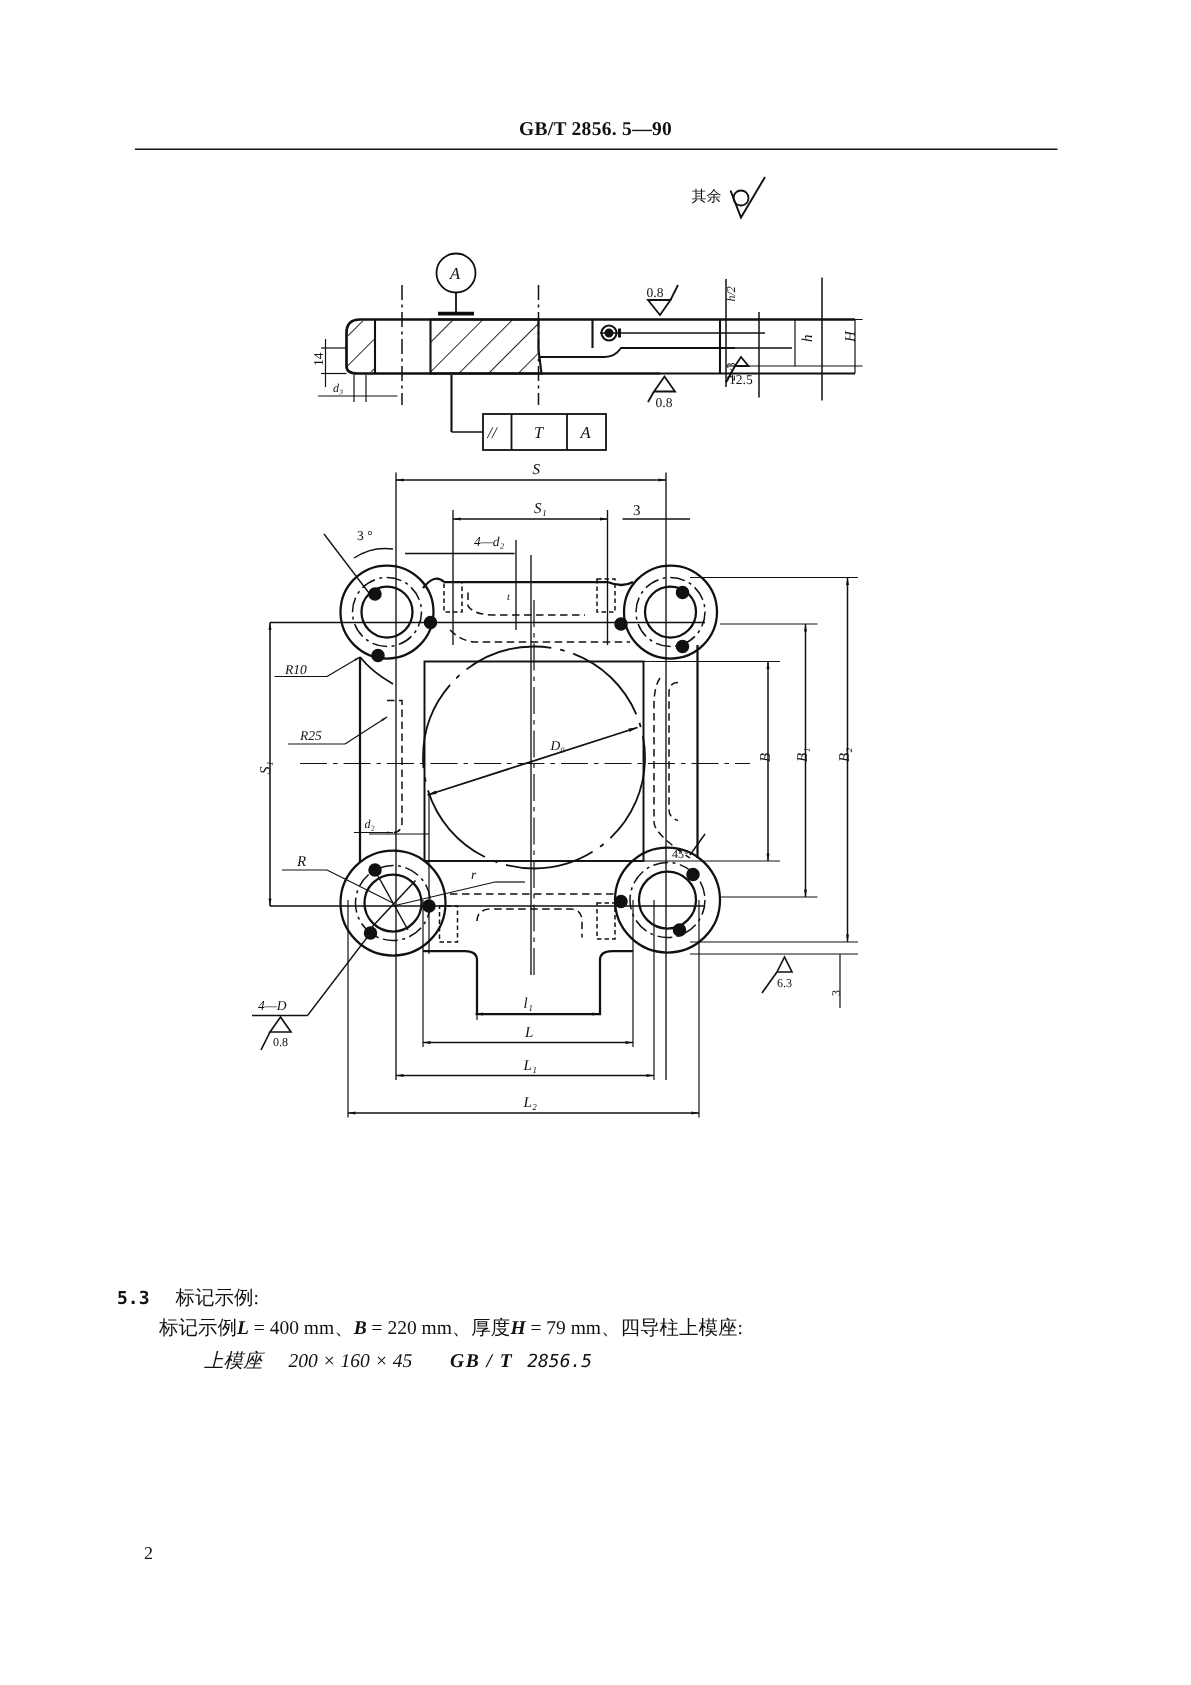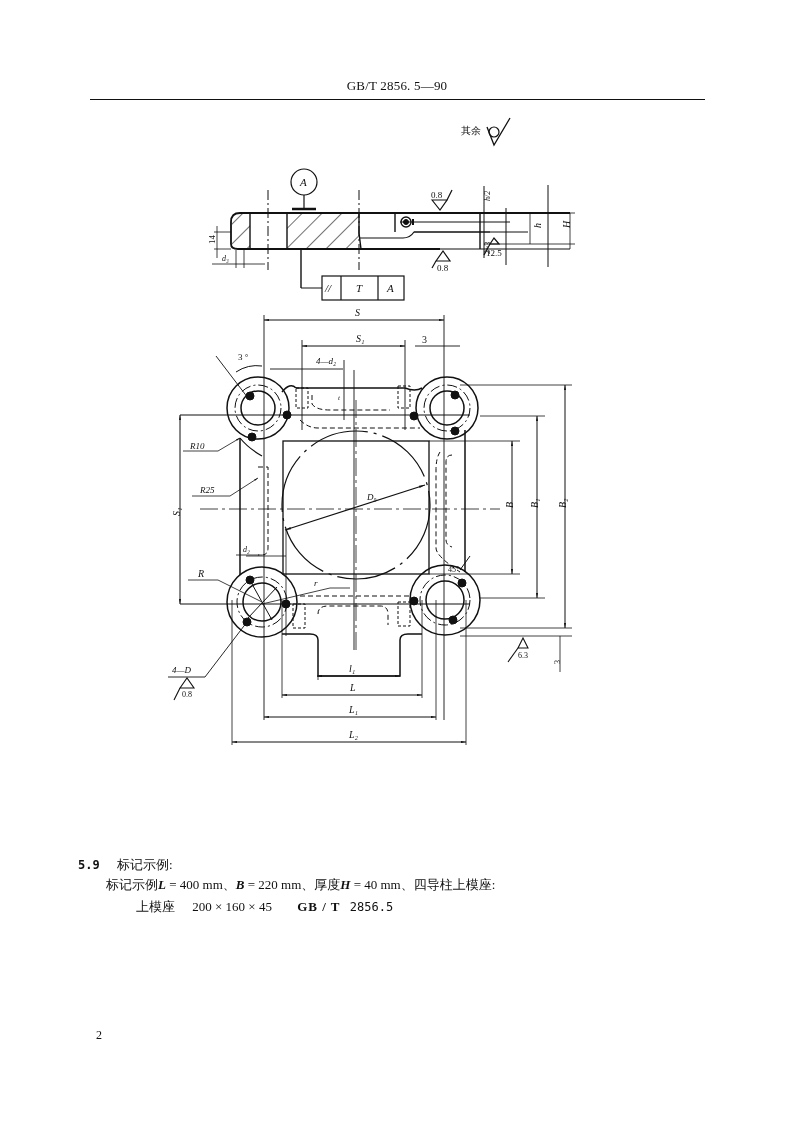--- a/index.html
+++ b/index.html
@@ -1,28 +1,28 @@
 <!DOCTYPE html>
 <html><head>
 <meta charset="utf-8">
 <style>
   html, body { margin: 0; padding: 0; background: #ffffff; }
   body { width: 794px; height: 1123px; position: relative; overflow: hidden;
          font-family: "Liberation Serif", "DejaVu Serif", serif; color: #111; }
   .header-title { position: absolute; left: 0; width: 794px; top: 78px; text-align: center;
                   font-size: 13px; font-weight: normal; letter-spacing: 0.2px; }
-  .header-title b { font-weight: normal; }
+  .header-title b { font-weight: bold; }
   .header-rule { position: absolute; left: 90px; top: 99px; width: 615px; height: 0;
                  border-top: 1.5px solid #111; }
   .drawing { position: absolute; left: 0; top: 0; width: 794px; height: 1123px; }
   .drawing text { font-family: "Liberation Serif", "DejaVu Serif", serif; fill: #111; }
   .section { position: absolute; left: 78px; top: 856px; font-size: 13px; }
   .section-num { font-family: "DejaVu Sans Mono", monospace; font-weight: bold; font-size: 12px; margin-right: 14px; }
   .line2 { position: absolute; left: 106px; top: 876px; font-size: 13px; white-space: nowrap; }
-  .line3 { position: absolute; left: 136px; top: 898px; font-size: 13px; white-space: nowrap; }
+  .line3 { position: absolute; left: 136px; top: 898px; font-size: 13px; white-space: nowrap; font-style: italic; }
   .var { font-style: italic; font-weight: bold; font-family: "Liberation Serif", serif; }
   .gb { font-weight: bold; margin-left: 22px; letter-spacing: 1px; }
   .gbnum { margin-left: 6px; font-family: "DejaVu Sans Mono", monospace; font-size: 12px; }
   .page-num { position: absolute; left: 96px; top: 1028px; font-size: 12px; }
 </style>
 </head>
 <body>
 
 <div class="header-title"><b>GB/T 2856. 5—90</b></div>
 <div class="header-rule"></div>
@@ -269,26 +269,26 @@
     <text x="172" y="673" font-size="9">4—D</text>
     <text x="182" y="697" font-style="normal" font-size="8">0.8</text>
     <text x="349" y="672">l₁</text>
     <text x="350" y="691">L</text>
     <text x="349" y="713">L₁</text>
     <text x="349" y="738">L₂</text>
   </g>
 </svg>
 
 <div class="section">
-  <span class="section-num">5.9</span>
+  <span class="section-num">5.3</span>
   <span>标记示例:</span>
 </div>
 
 <div class="line2">
-  <span>标记示例</span><span class="var">L</span><span> = 400 mm、</span><span class="var">B</span><span> = 220 mm、厚度</span><span class="var">H</span><span> = 40 mm、四导柱上模座:</span>
+  <span>标记示例</span><span class="var">L</span><span> = 400 mm、</span><span class="var">B</span><span> = 220 mm、厚度</span><span class="var">H</span><span> = 79 mm、四导柱上模座:</span>
 </div>
 
 <div class="line3">
   <span>上模座</span>
   <span style="margin-left:14px">200 × 160 × 45</span>
   <span class="gb">GB / T</span>
   <span class="gbnum">2856.5</span>
 </div>
 
 <div class="page-num">2</div>

